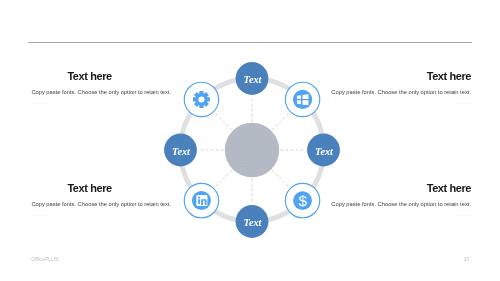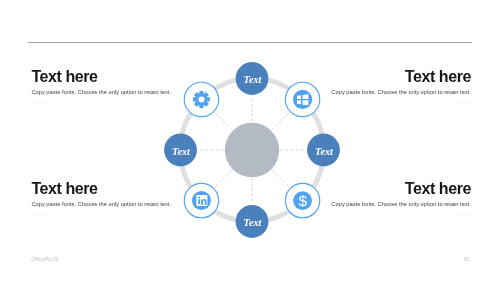--- a/index.html
+++ b/index.html
@@ -1,20 +1,20 @@
 <!DOCTYPE html>
 <html><head>
 <meta charset="utf-8">
 <style>
   html,body{margin:0;padding:0;}
   body{width:500px;height:281px;background:#ffffff;font-family:"Liberation Sans",sans-serif;overflow:hidden;}
   .slide{position:absolute;left:0;top:0;width:500px;height:281px;background:#fff;}
   .divider{position:absolute;left:28px;top:42px;width:444px;height:1px;background:#a8a8a8;}
   .blk{position:absolute;width:160px;}
-  .blk .title{font-size:16px;font-weight:bold;color:#181818;line-height:11.5px;letter-spacing:-0.42px;}
+  .blk .title{font-size:11px;font-weight:bold;color:#181818;line-height:11.5px;letter-spacing:-0.42px;margin-left:36px;}
   .blk .body{margin-top:6.6px;font-size:5.78px;color:#3f3f3f;line-height:7px;letter-spacing:0;word-spacing:-0.08px;}
   .blk .sub{margin-top:4.3px;font-size:4.4px;color:#dedede;letter-spacing:0.35px;}
   .b-tl{left:31.4px;top:70.5px;}
   .b-bl{left:31.4px;top:182.5px;}
   .b-tr{left:311px;top:70.5px;text-align:right;}
   .b-br{left:311px;top:182.5px;text-align:right;}
   .footer{position:absolute;font-size:5.1px;color:#bcbcbc;letter-spacing:0.08px;}
   .footer-left{left:31.2px;top:255.6px;}
   .footer-right{left:463.5px;top:255.6px;}
   .diagram{position:absolute;left:141.5px;top:40px;width:220px;height:220px;}

